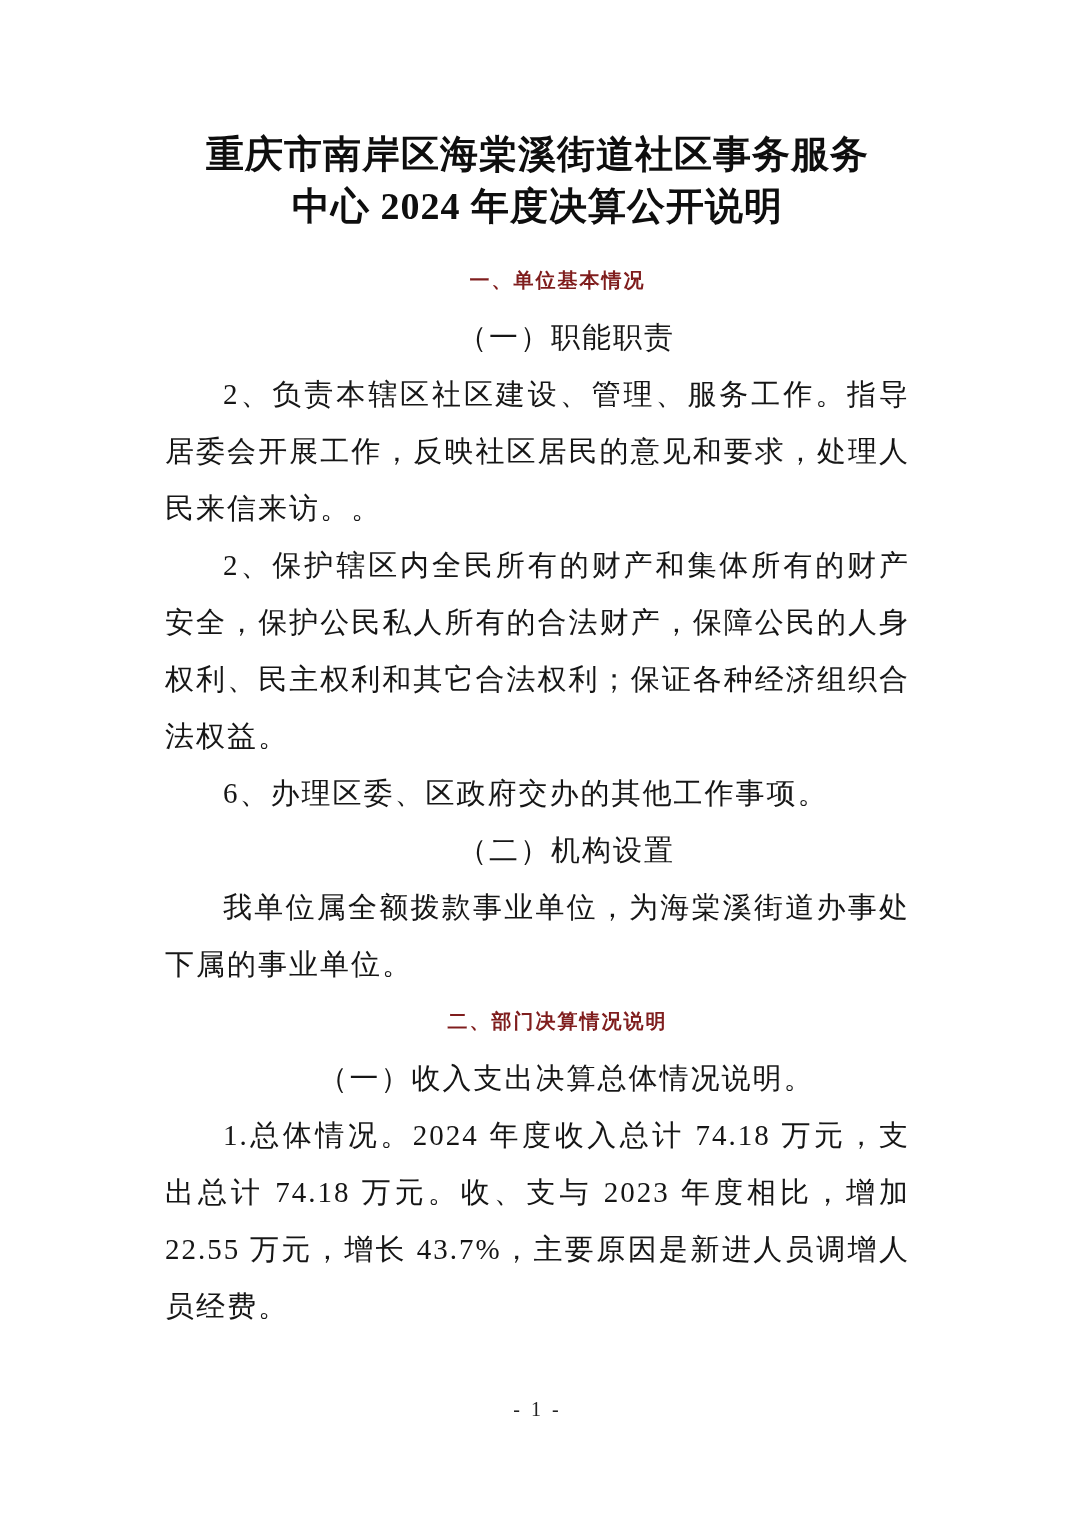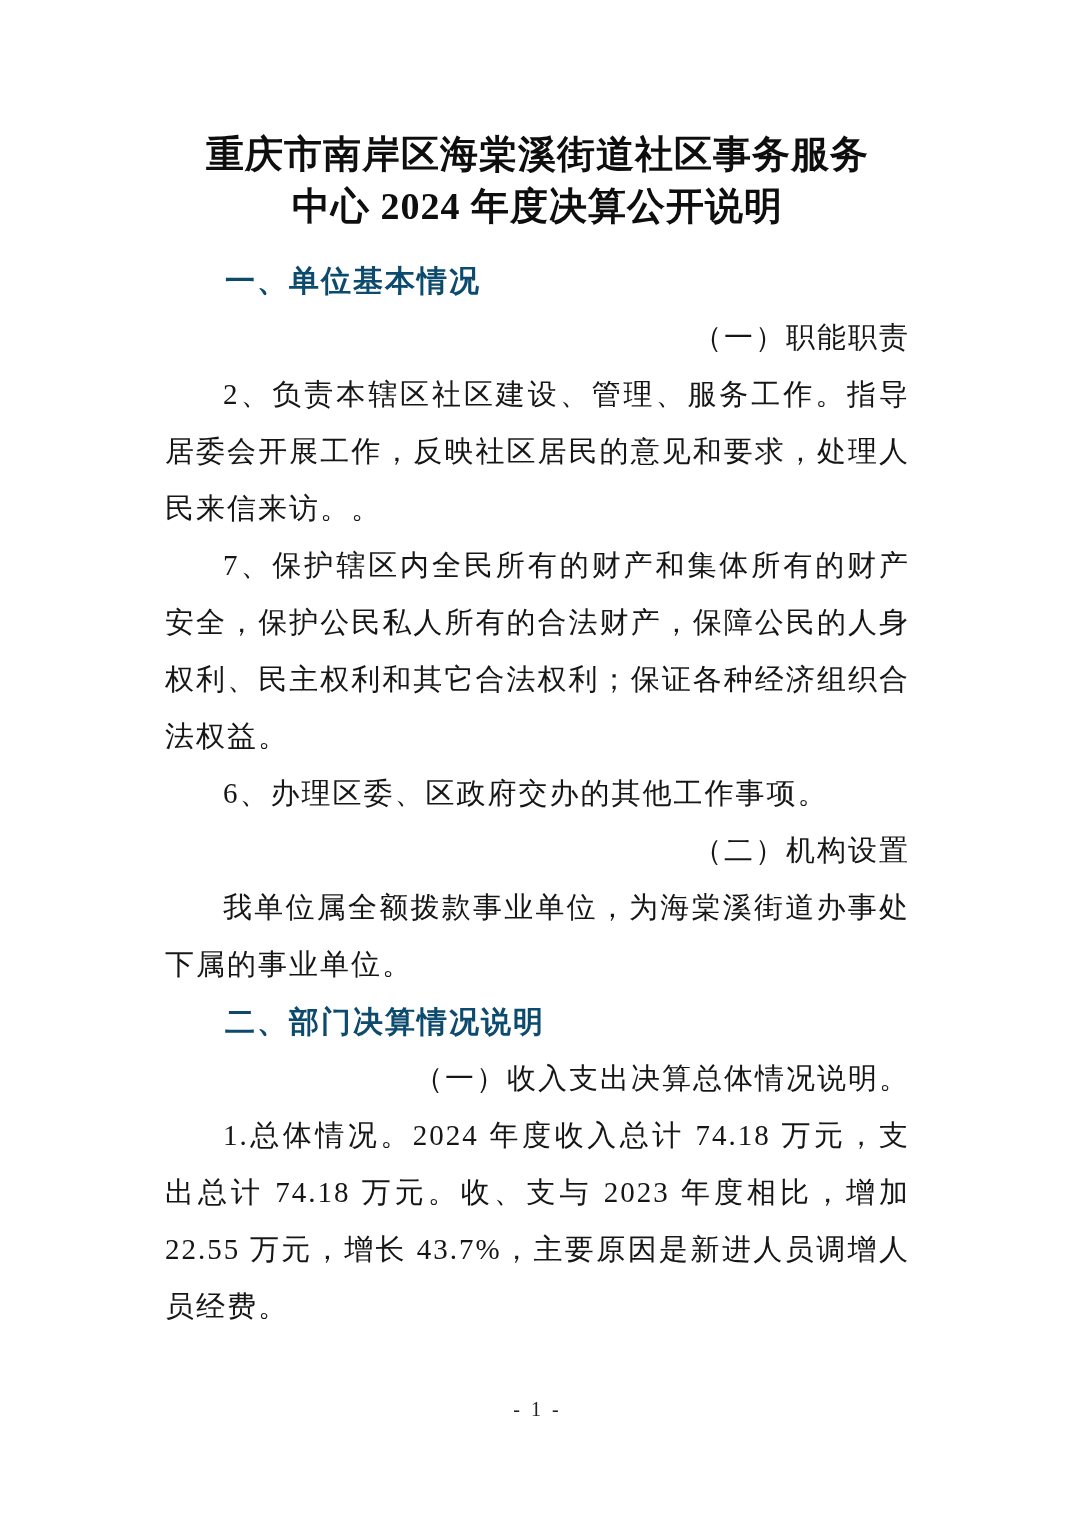--- a/index.html
+++ b/index.html
@@ -44,28 +44,28 @@
     margin: 0;
     text-indent: 2em;
     text-align: justify;
     text-justify: inter-ideograph;
     letter-spacing: 2px;
     color: #161616;
   }
   .content p.h-bold {
     font-family: "Liberation Sans", sans-serif;
     font-weight: bold;
-    font-size: 30px;
+    font-size: 20px;
     letter-spacing: 2px;
-    color: #0c4a6e;
-    text-align: left;
+    color: #7f1d1d;
+    text-align: center;
   }
   .content p.h-kai {
     font-size: 29px;
-    text-align: right;
+    text-align: center;
   }
   .lead {
     font-weight: normal;
   }
   .footer {
     position: absolute;
     top: 1398px;
     left: 0;
     width: 100%;
     text-align: center;
@@ -86,21 +86,21 @@
 
   <div class="content">
 
     <p class="h-bold">一、单位基本情况</p>
 
     <p class="h-kai">（一）职能职责</p>
 
 
     <p class="body-para">2、负责本辖区社区建设、管理、服务工作。指导居委会开展工作，反映社区居民的意见和要求，处理人民来信来访。。</p>
 
-    <p class="body-para">7、保护辖区内全民所有的财产和集体所有的财产安全，保护公民私人所有的合法财产，保障公民的人身权利、民主权利和其它合法权利；保证各种经济组织合法权益。</p>
+    <p class="body-para">2、保护辖区内全民所有的财产和集体所有的财产安全，保护公民私人所有的合法财产，保障公民的人身权利、民主权利和其它合法权利；保证各种经济组织合法权益。</p>
 
     <p class="body-para">6、办理区委、区政府交办的其他工作事项。</p>
 
     <p class="h-kai">（二）机构设置</p>
 
     <p class="body-para">我单位属全额拨款事业单位，为海棠溪街道办事处下属的事业单位。</p>
 
     <p class="h-bold">二、部门决算情况说明</p>
 
     <p class="h-kai">（一）收入支出决算总体情况说明。</p>

